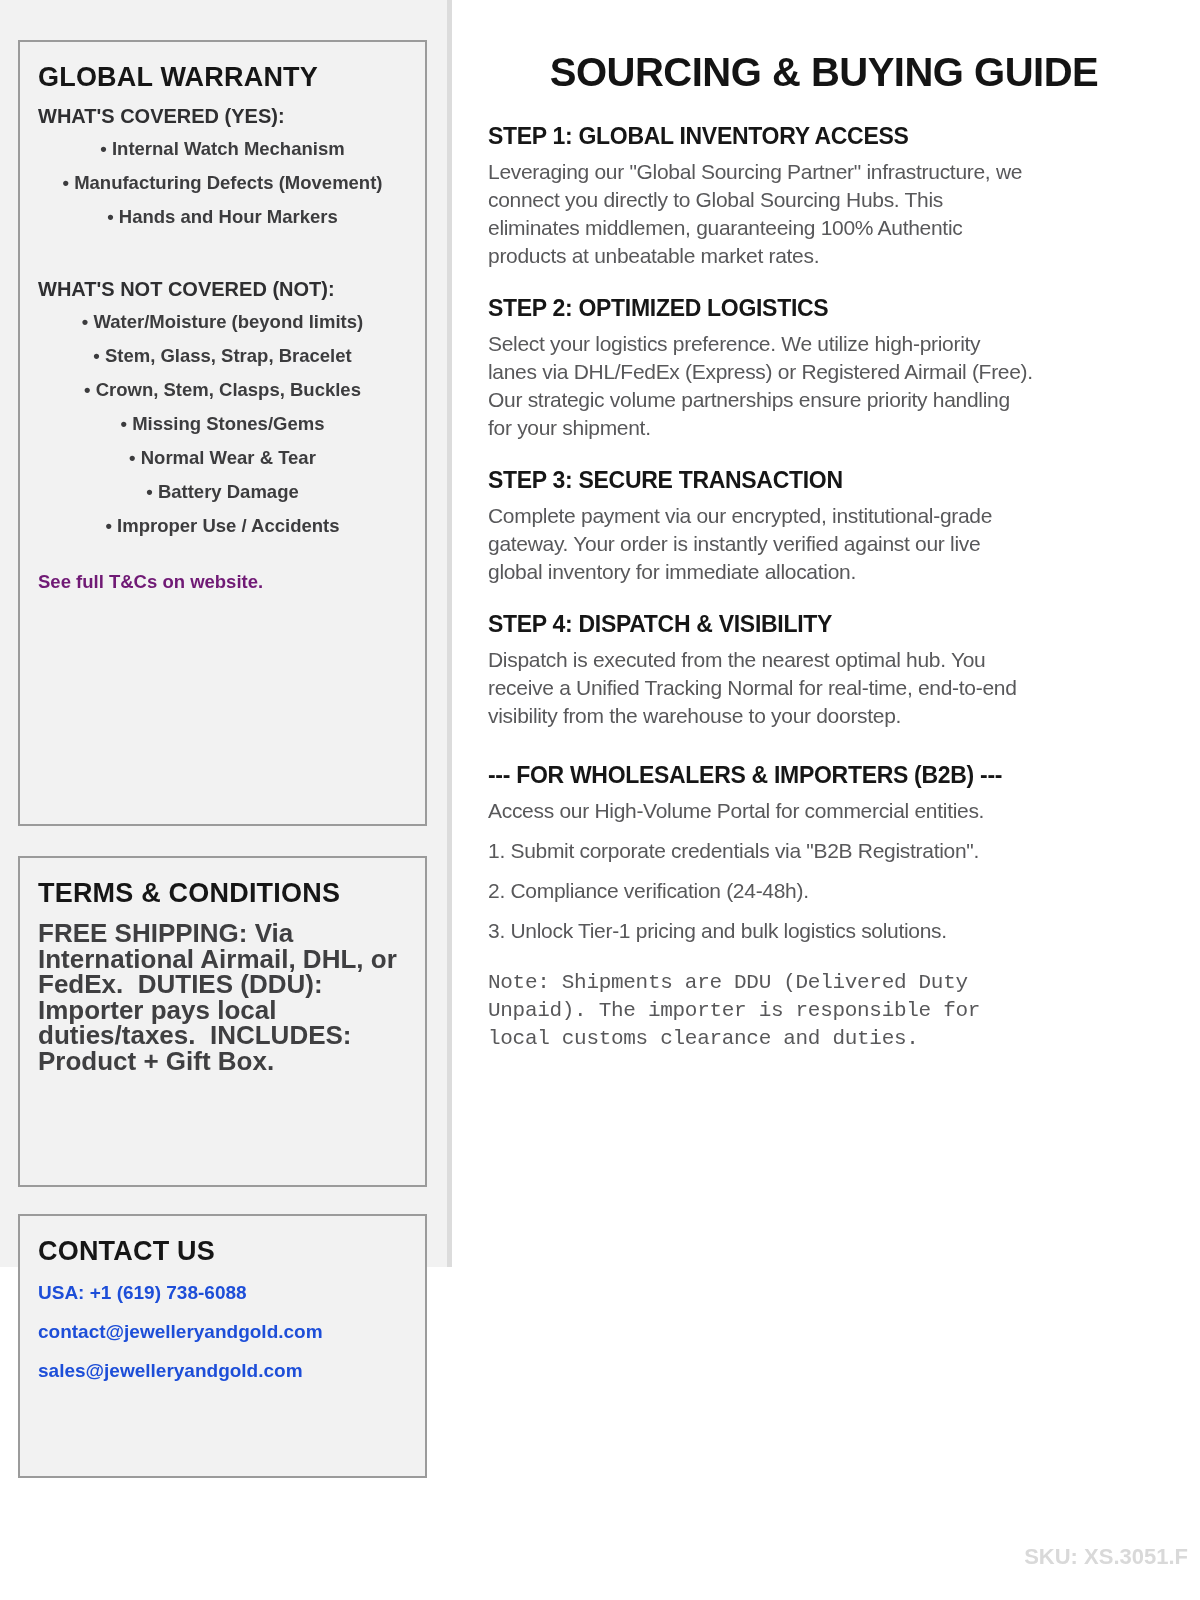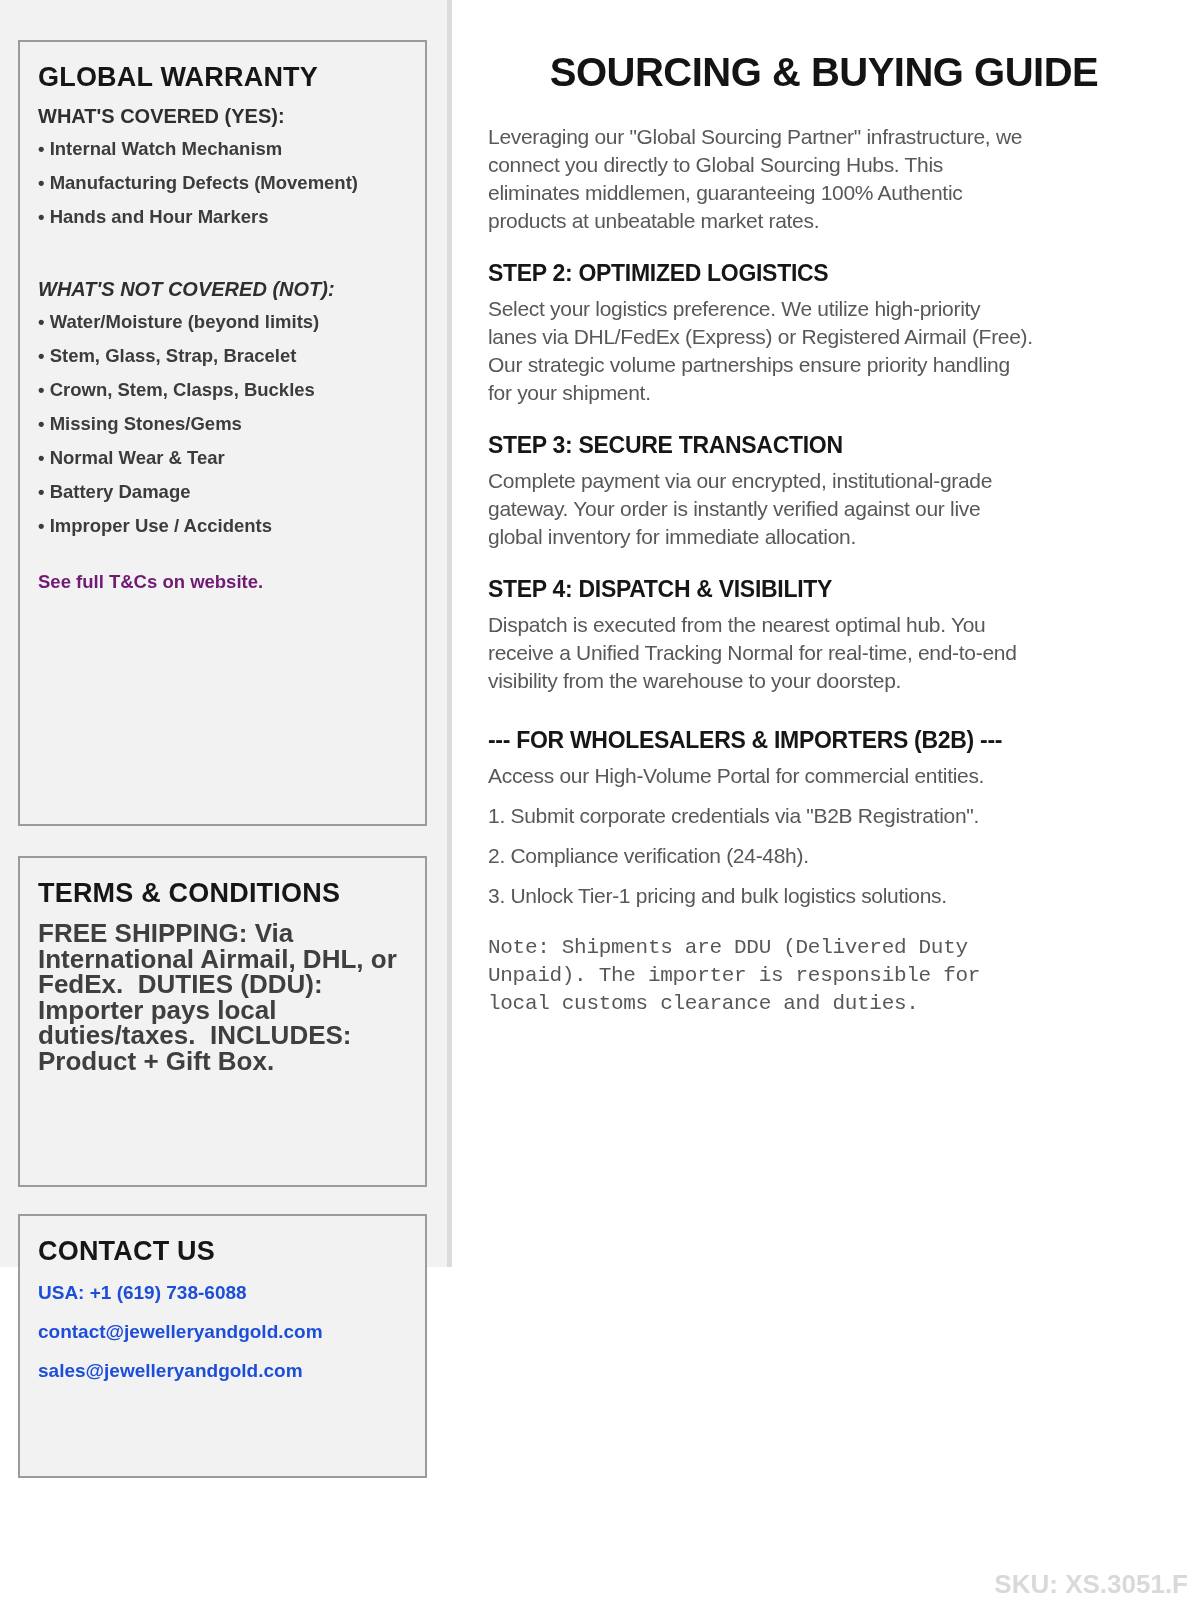--- a/index.html
+++ b/index.html
@@ -25,22 +25,22 @@
   .panel-contact  { height:264px; margin-top:27px; }
 
   .panel h2 {
     font-size:27px; font-weight:bold; color:#161616;
     letter-spacing:0.2px; margin:6px 0 12px 0;
   }
   .side-sub {
     font-size:20px; font-weight:bold; color:#2f2f31;
     margin:10px 0 4px 0;
   }
-  .side-sub.second { margin-top:44px;font-style:italic; }
-  .blist { list-style:none; margin:4px 0 0 0; }
+  .side-sub.second { margin-top:44px; }
+  .blist { list-style:none; margin:4px 0 0 0;text-align:center; }
   .blist li {
     font-size:18.5px; font-weight:bold; color:#3c3c3e;
     line-height:20px; padding:7px 0;
   }
   .blist li::before { content:"• "; }
   .footnote {
     font-size:18.5px; font-weight:bold; color:#701a75;
     margin-top:28px;
   }
   .terms-body {
@@ -68,22 +68,22 @@
     font-size:23px; font-weight:bold; color:#161616;
     margin:25px 0 8px 0;
   }
   .step p, .b2b p {
     font-size:21px; color:#58585a; line-height:28px;
     max-width:545px; margin:0 0 12px 0;
   }
   .b2b h3 { margin-top:32px; }
   .b2b p.note { margin-top:24px;font-family:Liberation Mono, monospace; }
   .sku {
-    position:absolute; right:12px; bottom:0;
-    font-size:26px; font-weight:bold; color:#d9d9d9;
+    position:absolute; right:12px; bottom:30px;
+    font-size:22px; font-weight:bold; color:#d9d9d9;
     letter-spacing:0;
   }
 </style>
 </head>
 <body>
 
 <div class="page">
 
   <aside class="sidebar">
 
@@ -123,20 +123,21 @@
       <p class="contact-line">sales@jewelleryandgold.com</p>
     </section>
 
   </aside>
 
   <main class="main">
 
     <h1>SOURCING &amp; BUYING GUIDE</h1>
 
     <section class="step">
+      <h3>STEP 1: GLOBAL INVENTORY ACCESS</h3>
       <p>Leveraging our "Global Sourcing Partner" infrastructure, we connect you directly to Global Sourcing Hubs. This eliminates middlemen, guaranteeing 100% Authentic products at unbeatable market rates.</p>
     </section>
 
     <section class="step">
       <h3>STEP 2: OPTIMIZED LOGISTICS</h3>
       <p>Select your logistics preference. We utilize high-priority lanes via DHL/FedEx (Express) or Registered Airmail (Free). Our strategic volume partnerships ensure priority handling for your shipment.</p>
     </section>
 
     <section class="step">
       <h3>STEP 3: SECURE TRANSACTION</h3>

